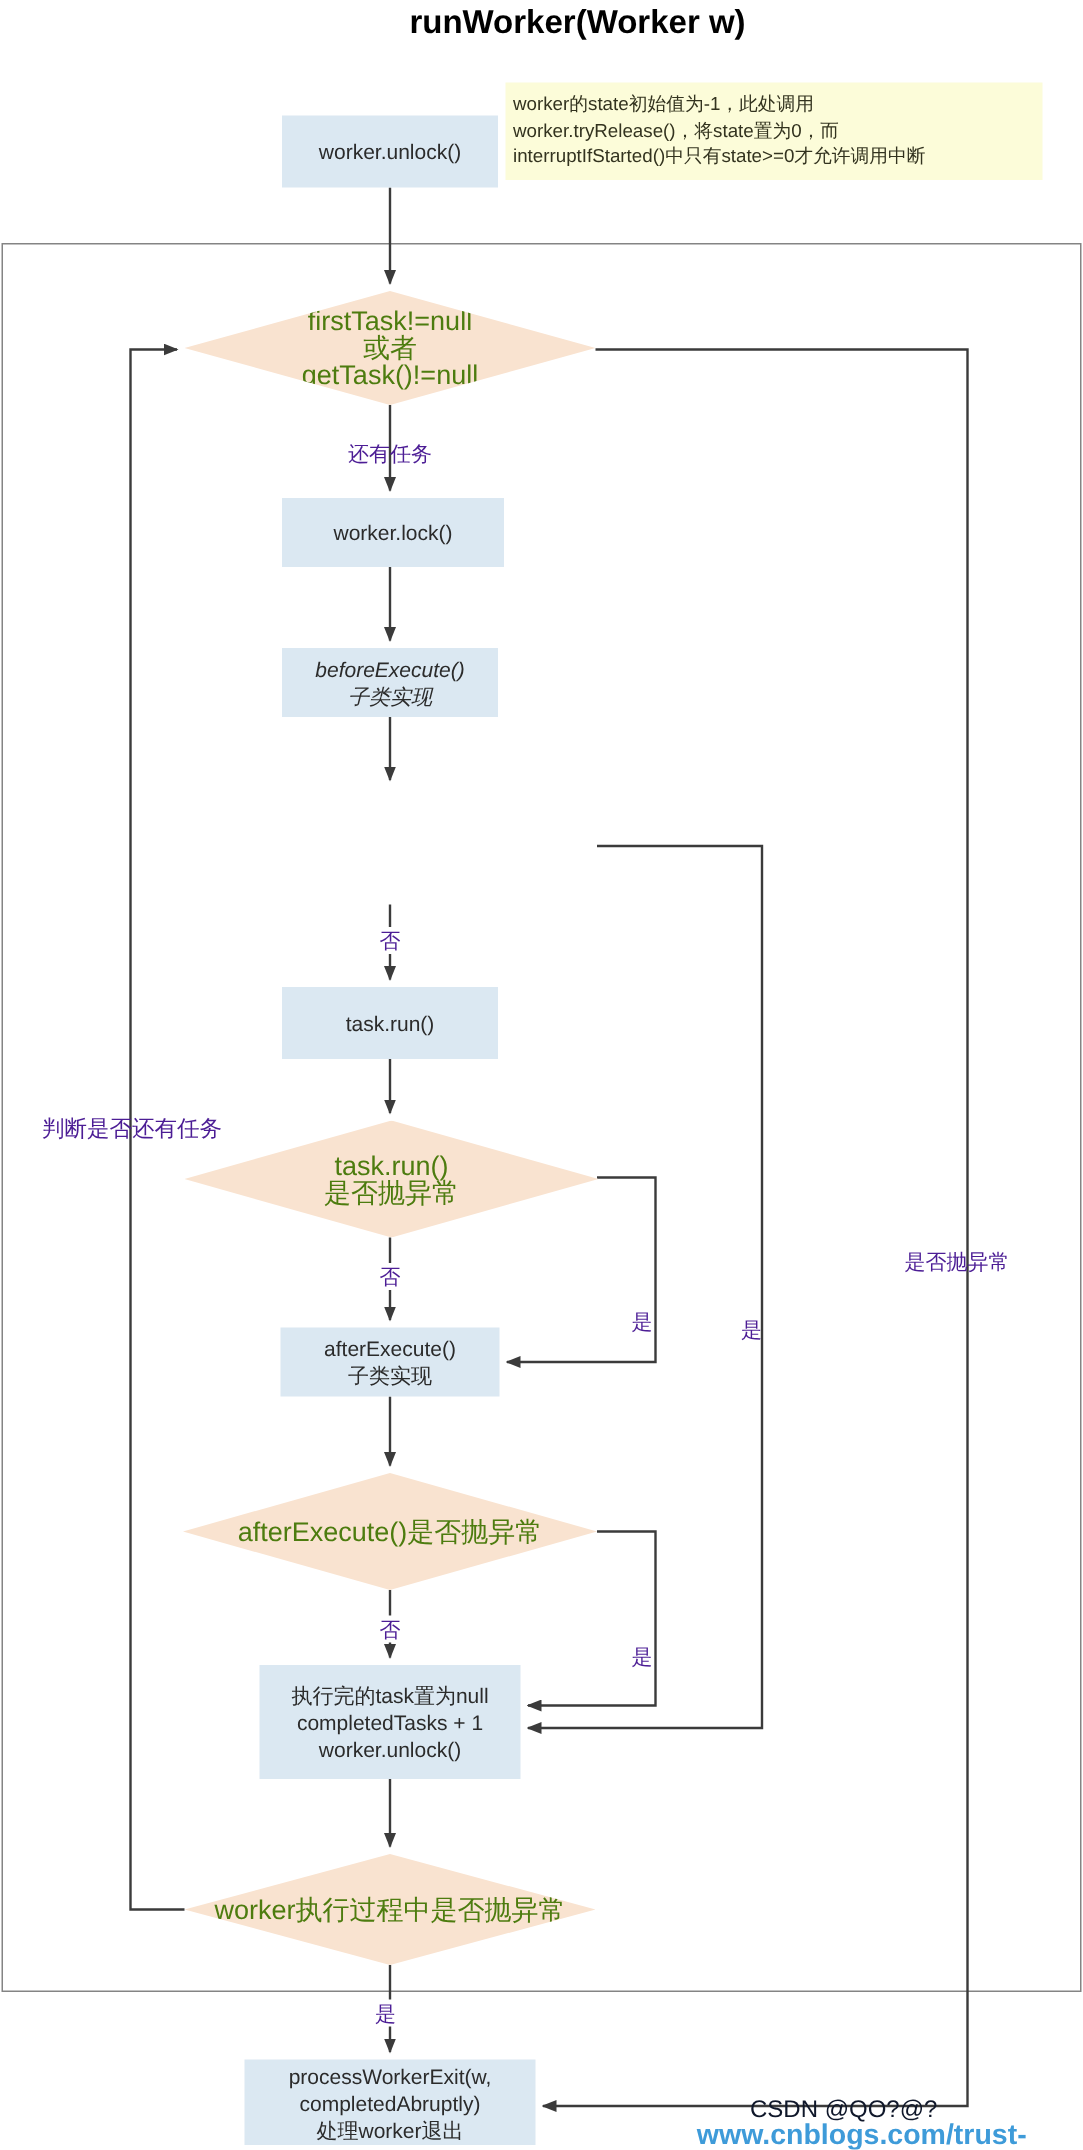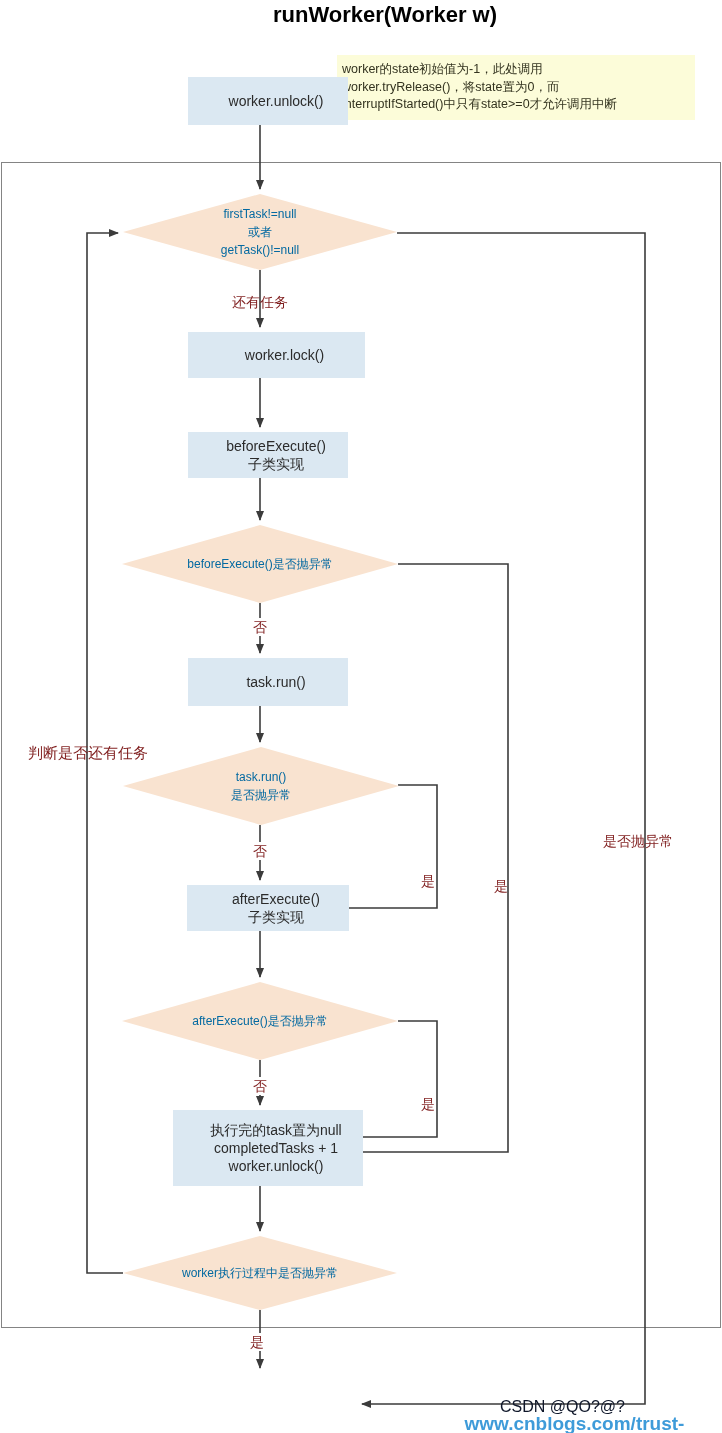--- a/index.html
+++ b/index.html
@@ -13,34 +13,34 @@
   .outer-rect{
     position:absolute;left:1px;top:162px;width:718px;height:1164px;
     border:1px solid #848484;z-index:0;background:transparent;
   }
   .title{
     position:absolute;left:40px;top:2px;width:690px;margin:0;
     text-align:center;font-size:22px;font-weight:bold;color:#000;z-index:3;
   }
   .node{
     position:absolute;background:#dbe8f2;display:flex;align-items:center;justify-content:center;
-    text-align:center;font-size:14px;line-height:18px;white-space:pre-line;z-index:2;color:#2b2b2b;padding-left:16px;
+    text-align:center;font-size:14px;line-height:18px;white-space:pre-line;z-index:2;color:#2b2b2b;
   }
   .diamond{
     position:absolute;background:#f9e3d0;display:flex;align-items:center;justify-content:center;
-    text-align:center;font-size:12px;line-height:18px;white-space:pre-line;z-index:2;color:#0369a1;
+    text-align:center;font-size:18px;line-height:18px;white-space:pre-line;z-index:2;color:#4d7c0f;
     clip-path:polygon(50% 0,100% 50%,50% 100%,0 50%);
   }
   .note{
     position:absolute;background:#fcfcd9;font-size:12.5px;line-height:17.5px;
     padding:6px 5px;white-space:pre-line;z-index:2;color:#33331f;
   }
   .lbl{
     position:absolute;transform:translate(-50%,-50%);font-size:14px;line-height:16px;
-    z-index:3;white-space:nowrap;color:#7f1d1d;
+    z-index:3;white-space:nowrap;color:#4c1d95;
   }
   .lbl.bg{background:#ffffff;padding:1px 2px;}
   .red-label{
     position:absolute;left:545px;top:174px;width:150px;text-align:center;
     color:#d10000;font-weight:bold;font-size:16px;line-height:19px;white-space:pre-line;z-index:3;
   }
   .wm-csdn{
     position:absolute;left:500px;top:1398px;width:210px;text-align:left;
     color:#0f172a;font-size:16px;z-index:4;
   }
@@ -91,26 +91,25 @@
   <div class="node" style="left:188px;top:77px;width:144px;height:48px;">worker.unlock()</div>
 
 
   <div class="diamond" style="left:123px;top:194px;width:274px;height:76px;">firstTask!=null
 或者
 getTask()!=null</div>
 
   <div class="lbl" style="left:260px;top:302px;">还有任务</div>
 
 
-  <div class="node" style="left:188px;top:332px;width:161px;height:46px;">worker.lock()</div>
+  <div class="node" style="left:188px;top:332px;width:148px;height:46px;">worker.lock()</div>
 
-  <div class="node" style="left:188px;top:432px;width:144px;height:46px;">beforeExecute()
+  <div class="node" style="left:188px;top:432px;width:144px;height:46px;font-style:italic;">beforeExecute()
 子类实现</div>
 
-  <div class="diamond" style="left:122px;top:525px;width:276px;height:78px;">beforeExecute()是否抛异常</div>
 
   <div class="lbl bg" style="left:260px;top:627px;">否</div>
 
   <div class="node" style="left:188px;top:658px;width:144px;height:48px;">task.run()</div>
 
   <div class="lbl" style="left:88px;top:753px;font-size:15px;">判断是否还有任务</div>
 
   <div class="diamond" style="left:123px;top:747px;width:276px;height:78px;">task.run()
 是否抛异常</div>
 
@@ -132,17 +131,20 @@
   <div class="node" style="left:173px;top:1110px;width:174px;height:76px;">执行完的task置为null
 completedTasks + 1
 worker.unlock()</div>
 
   <div class="lbl" style="left:638px;top:841px;">是否抛异常</div>
 
   <div class="diamond" style="left:123px;top:1236px;width:274px;height:74px;">worker执行过程中是否抛异常</div>
 
   <div class="lbl bg" style="left:257px;top:1342px;">是</div>
 
+  <div class="node" style="left:163px;top:1373px;width:194px;height:57px;">processWorkerExit(w,
+completedAbruptly)
+处理worker退出</div>
 
   <div class="wm-csdn">CSDN @QO?@?</div>
   <div class="wm-blog">www.cnblogs.com/trust-freedom</div>
 
 </div>
 
 </body></html>

